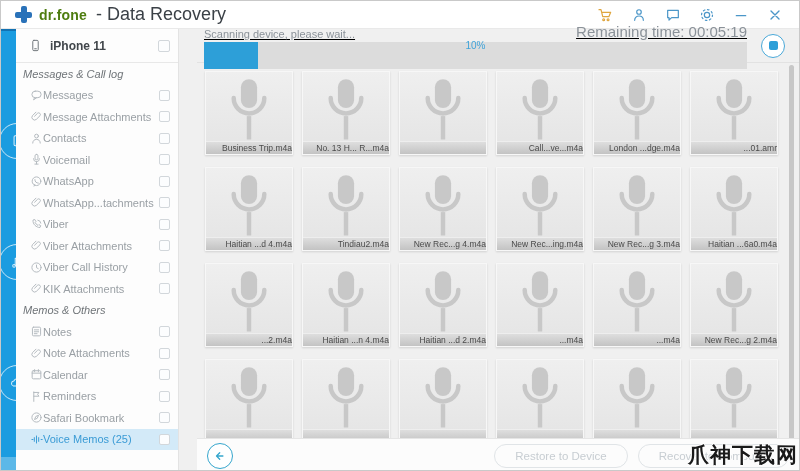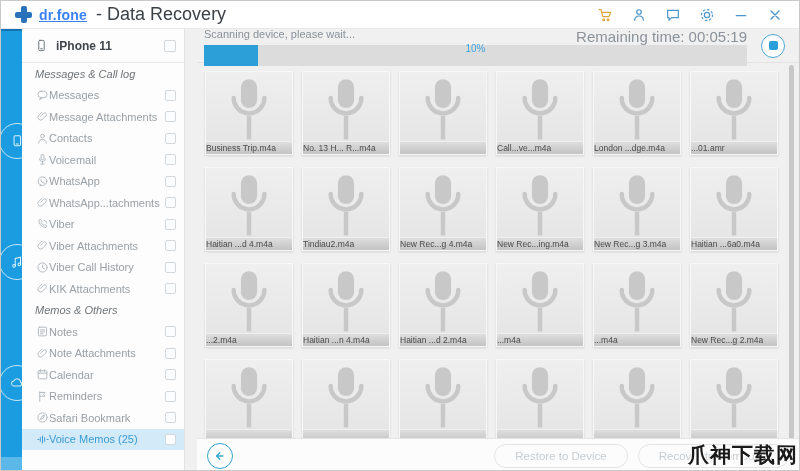--- a/index.html
+++ b/index.html
@@ -10,81 +10,81 @@
 
   
   .titlebar { position:absolute; left:0; top:0; width:100%; height:28px; background:#fff;
               border-bottom:1px solid #e9e9e9; display:flex; align-items:center; }
   .logo-area { display:flex; align-items:center; padding-left:14px; gap:7px; }
   .logo-plus { width:17px; height:17px; position:relative; display:inline-block; }
   .logo-plus:before { content:""; position:absolute; left:5.5px; top:0; width:6px; height:17px;
                       background:#2a72b9; border-radius:2px; }
   .logo-plus:after  { content:""; position:absolute; left:0; top:5.5px; width:17px; height:6px;
                       background:#2a72b9; border-radius:2px; }
-  .logo-text { font-size:14px; font-weight:bold; color:#3b82f6; letter-spacing:.2px;text-decoration:underline; }
+  .logo-text { font-size:14px; font-weight:bold; color:#4d7c0f; letter-spacing:.2px; }
   .title-suffix { font-size:18px; color:#3b4147; margin-left:2px; }
   .titlebar-icons { margin-left:auto; display:flex; align-items:center; gap:17px; padding-right:16px; }
   .tb-ic { width:17px; height:17px; display:inline-flex; align-items:center; justify-content:center; cursor:pointer; }
   .tb-ic svg { width:16px; height:16px; }
 
   
   .rail { position:absolute; left:0; top:28px; width:33px; height:443px; background:#1b9ce0;
           overflow:hidden; box-shadow:inset 0 2px 0 rgba(13,80,140,.55); }
   .rail-ic { position:absolute; left:16px; width:36px; height:36px; border:1.5px solid rgba(255,255,255,.75);
              border-radius:50%; transform:translateX(-50%); display:flex; align-items:center; justify-content:center; }
   .rail-ic svg { width:20px; height:20px; }
   .rail-bottom { position:absolute; left:0; bottom:0; width:100%; height:15px; background:#5cb8e8; }
 
   
-  .sidebar { position:absolute; left:21px; top:28px; width:163px; height:443px; background:#fdfdfd;
+  .sidebar { position:absolute; left:15px; top:28px; width:163px; height:443px; background:#fdfdfd;
              border-right:1px solid #e3e3e3; overflow:hidden; }
   .device-row { height:34px; display:flex; align-items:center; border-bottom:1px solid #e8e8e8;
                 padding:0 8px 0 13px; gap:8px; }
   .device-row svg { width:13px; height:17px; color:#6d7378; }
   .device-label { font-size:12px; font-weight:bold; color:#41464b; flex:1; }
   .cb { width:11px; height:11px; border:1px solid #d2d7db; border-radius:2px; background:#fcfdfe;
         flex:none; cursor:pointer; }
   .device-row .cb { width:12px; height:12px; }
-  .side-section { height:21.5px; display:flex; align-items:center; padding-left:13px;
+  .side-section { height:21.5px; display:flex; align-items:center; padding-left:7px;
                   font-size:11px; font-style:italic; color:#6f7478; }
   .side-item { height:21.5px; display:flex; align-items:center; padding:0 8px 0 14px;
                font-size:11px; color:#9aa0a5; cursor:pointer; }
   .side-item .ic { width:13px; height:13px; flex:none; color:#b3b9be; display:inline-flex; }
   .side-item .ic svg { width:13px; height:13px; }
   .side-item .lbl { flex:1; white-space:nowrap; overflow:hidden; }
   .side-item.selected { background:#d3eaf8; color:#3a9bd5; }
   .side-item.selected .ic { color:#3a9bd5; }
 
   
   .main { position:absolute; left:196px; top:28px; width:604px; height:443px; background:#f0f0f0; }
 
   .scanbar { position:absolute; left:0; top:0; width:100%; height:34px; border-bottom:1px solid #e2e2e2;
              display:flex; align-items:center; }
   .scan-left { width:550px; padding:3px 0 0 7px; }
-  .scan-line1 { display:flex; justify-content:space-between; align-items:flex-start; height:15px; }
+  .scan-line1 { display:flex; justify-content:space-between; align-items:flex-end; height:15px;text-decoration:underline; }
   .scan-status { font-size:11px; color:#8b9299; }
   .scan-remaining { font-size:15px; color:#8b9299; }
-  .progress-track { position:relative; margin-top:2px; height:21px; background:#dcdcdc; width:100%; }
+  .progress-track { position:relative; margin-top:2px; height:27px; background:#dcdcdc; width:100%; }
   .progress-fill { height:100%; background:#2d9fd8; width:10%; }
   .progress-label { position:absolute; left:50%; top:-2px; transform:translateX(-50%);
                     font-size:10px; color:#3fa3d9; }
   .stop-btn { margin-left:14px; width:24px; height:24px; border-radius:50%; border:1px solid #49a8d8;
               background:#fff; display:flex; align-items:center; justify-content:center; cursor:pointer; }
   .stop-square { width:9px; height:9px; background:#2d9fd8; border-radius:2px; }
 
   .grid { position:absolute; left:0; top:34px; width:590px; height:375px; overflow:hidden;
           padding:8px 0 0 8px; display:flex; flex-wrap:wrap; column-gap:9px; row-gap:12px;
           align-content:flex-start; }
   .tile { width:88px; height:84px; background:linear-gradient(#efefef,#e4e4e4);
           border:1px solid #f7f7f7; box-shadow:0 1px 2px rgba(0,0,0,.13); position:relative;
           overflow:hidden; cursor:pointer; }
   .tile svg { position:absolute; left:50%; top:4px; transform:translateX(-50%); }
   .tile-label { position:absolute; left:0; bottom:0; width:100%; height:13px;
                 background:linear-gradient(#dedede,#c3c3c3); border-top:1px solid #eee;
-                font-size:8.5px; color:#4a4a4a; text-align:left; line-height:13px;
+                font-size:8.5px; color:#4a4a4a; text-align:right; line-height:13px;
                 white-space:nowrap; overflow:hidden; }
 
   .vscroll { position:absolute; right:7px; top:36px; height:399px; width:5px; background:#e6e6e6;
              border-radius:3px; cursor:pointer; }
   .vthumb { width:5px; height:96%; background:#c7c7c7; border-radius:3px; }
 
   .footer { position:absolute; left:0; bottom:0; width:100%; height:34px; background:#fcfcfc;
             border-top:1px solid #e5e5e5; display:flex; align-items:center; padding:0 12px 0 10px; }
   .back-btn { width:26px; height:26px; border-radius:50%; border:1.5px solid #35a6cd; background:#fff;
               display:flex; align-items:center; justify-content:center; cursor:pointer; }

